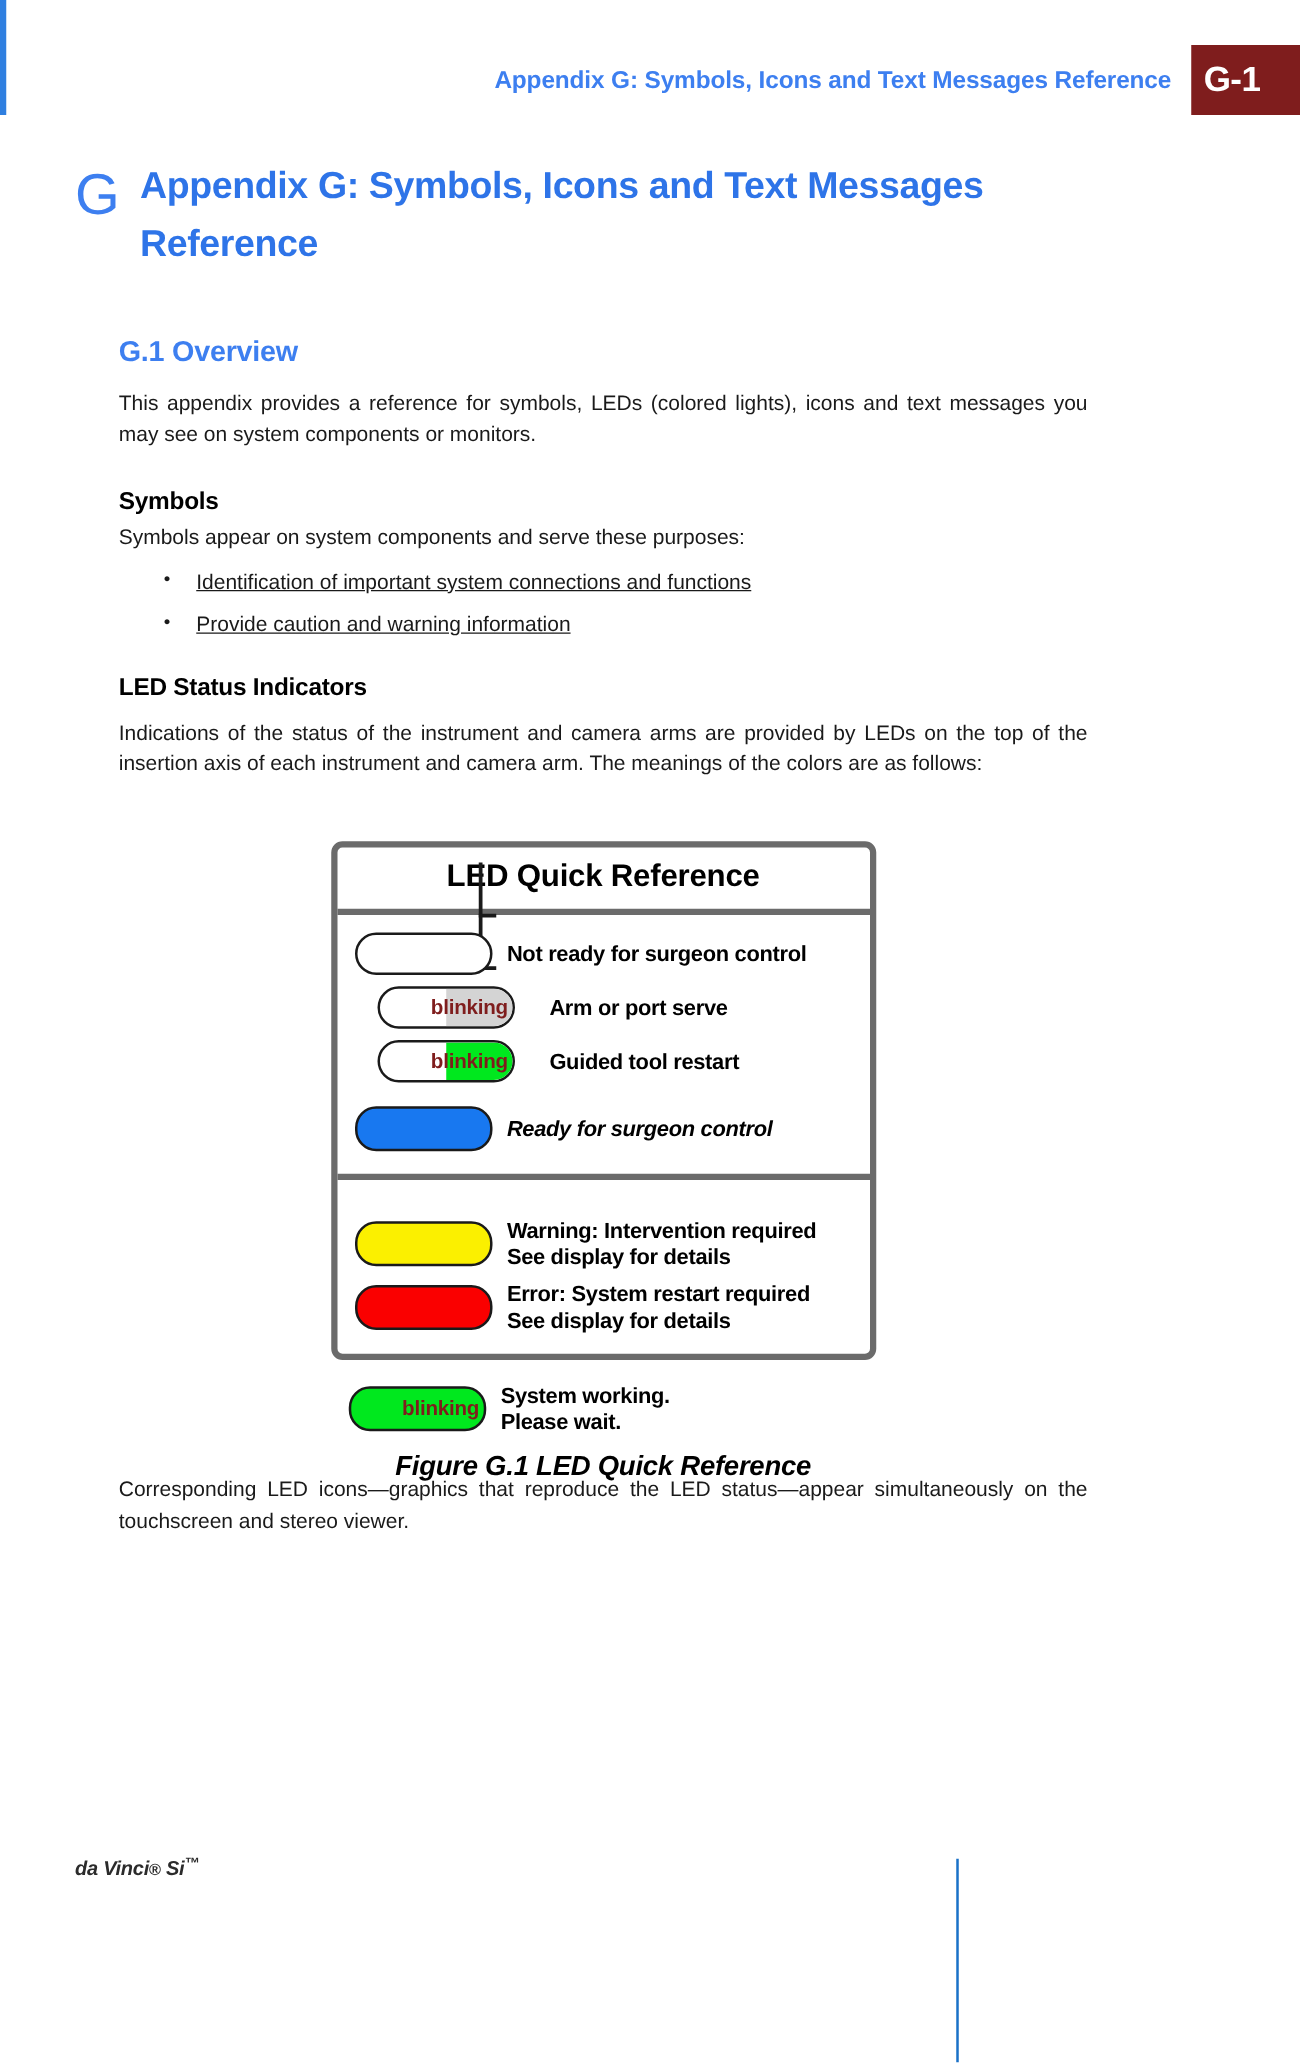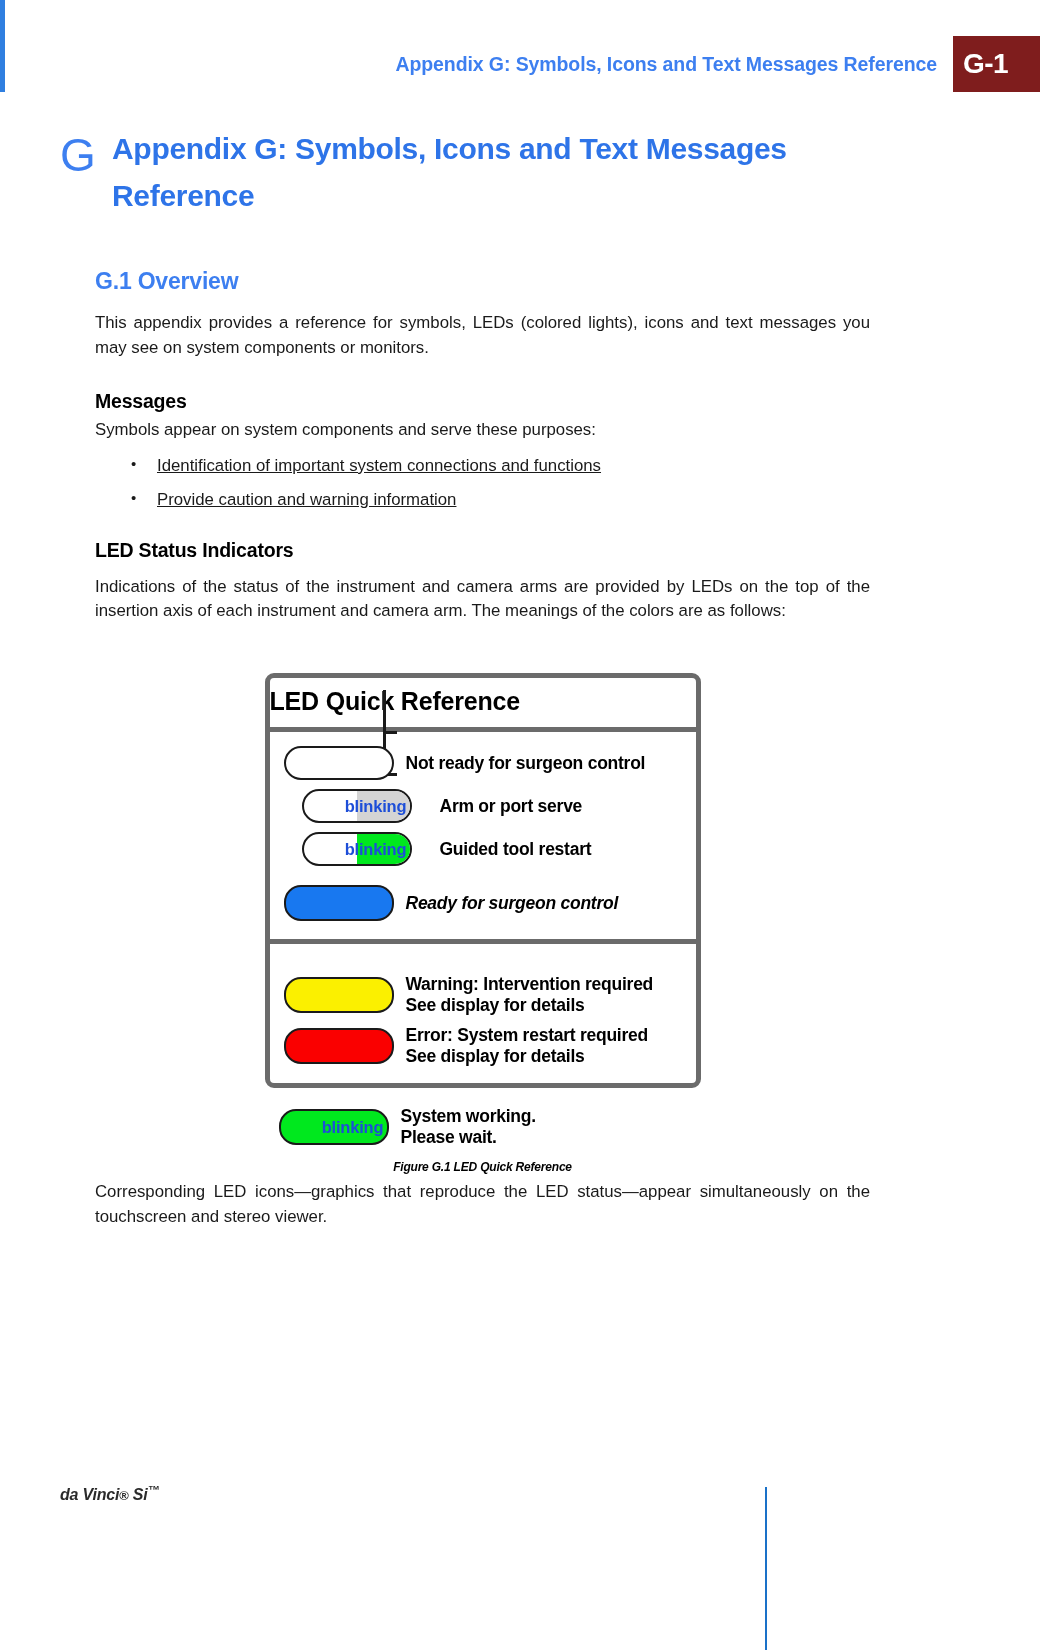--- a/index.html
+++ b/index.html
@@ -142,21 +142,21 @@
 
   .led-box {
     border: 5px solid #6b6b6b;
     border-radius: 9px;
     background: #ffffff;
     padding: 0;
   }
   .led-title-band {
     border-bottom: 5px solid #6b6b6b;
     padding: 9px 0 11px 0;
-    text-align: left;
+    text-align: center;
   }
   .led-title {
     font-size: 25px;
     font-weight: bold;
     letter-spacing: -0.2px;
   }
 
   .led-section {
     padding: 14px 0 14px 14px;
   }
@@ -193,21 +193,21 @@
     position: absolute;
     right: 0; top: 0;
     width: 50%;
     height: 100%;
   }
   .lamp .lamp-label {
     position: relative;
     z-index: 2;
     font-size: 16.5px;
     font-weight: bold;
-    color: #1d4ed8;
+    color: #7f1d1d;
     letter-spacing: -0.2px;
     padding-left: 38px;
   }
   .lamp.tall { height: 36px; }
 
   .led-desc {
     font-size: 17.5px;
     font-weight: bold;
     line-height: 1.2;
     margin-left: 12px;
@@ -245,21 +245,21 @@
   
   .led-outside-row {
     display: flex;
     align-items: center;
     margin-top: 18px;
     padding-left: 14px;
   }
 
   .figure-caption {
     text-align: center;
-    font-size: 12px;
+    font-size: 22px;
     font-weight: bold;
     font-style: italic;
     margin-top: 12px;
     letter-spacing: -0.2px;
   }
 
   .after-figure { position: absolute; left: 0; top: 912px; width: 775px; }
 
   
   .footer-rule {
@@ -299,21 +299,21 @@
     <div class="chapter-letter">G</div>
     <div class="chapter-title">Appendix G: Symbols, Icons and Text Messages Reference</div>
   </div>
 
   <div class="content">
 
     <h2 class="section-heading">G.1 Overview</h2>
 
     <p class="body-text">This appendix provides a reference for symbols, LEDs (colored lights), icons and text messages you may see on system components or monitors.</p>
 
-    <h3 class="sub-heading">Messages</h3>
+    <h3 class="sub-heading">Symbols</h3>
 
     <p class="body-text ragged">Symbols appear on system components and serve these purposes:</p>
 
     <ul class="bullets">
       <li>Identification of important system connections and functions</li>
       <li>Provide caution and warning information</li>
     </ul>
 
     <h3 class="sub-heading spaced">LED Status Indicators</h3>
 

